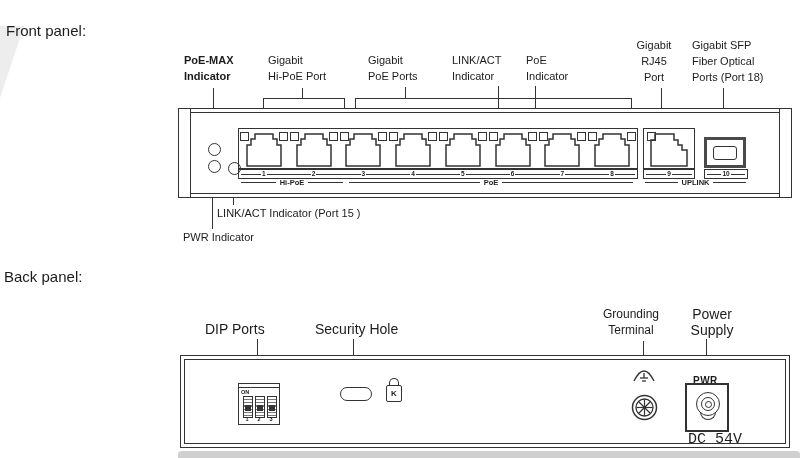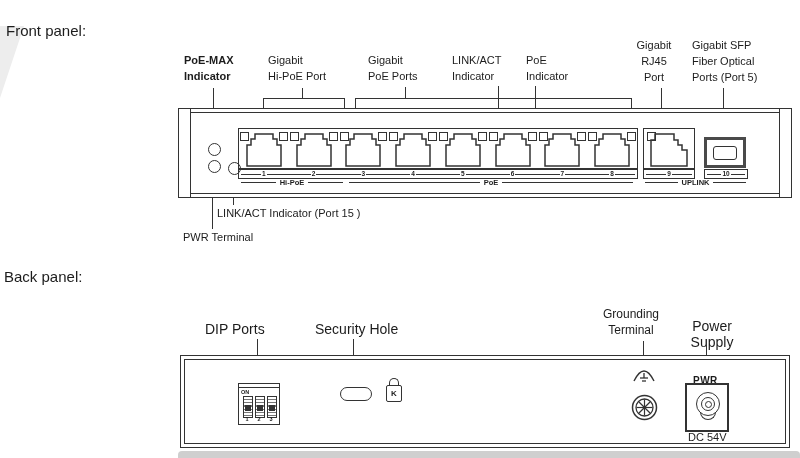--- a/index.html
+++ b/index.html
@@ -58,21 +58,21 @@
   .lockbody{position:absolute; width:14px; height:15px; border:1.5px solid var(--line);
             border-radius:2px; display:flex; align-items:center; justify-content:center;
             font-size:8px; font-weight:bold; background:#fff;}
   .lockshackle{position:absolute; width:8px; height:9px; border:1.5px solid var(--line);
                border-bottom:none; border-radius:5px 5px 0 0;}
   .pwrjack{position:absolute; border:2px solid var(--line); background:#fff;}
   .ring{position:absolute; border:1.5px solid var(--line); border-radius:50%;}
   .jarc{position:absolute; border:1.4px solid var(--line); border-top:none;
         border-radius:0 0 8px 8px;}
   .smalltext{font-size:10px; letter-spacing:0.5px;}
-  .dctext{font-size:11px;}
+  .dctext{font-size:15px;font-family:Liberation Mono, monospace;}
   .bottombar{position:absolute; background:var(--bar); border-radius:4px 4px 0 0;}
   .wedge{position:absolute; background:#ededed; clip-path:polygon(0 0,100% 0,0 100%);}
   svg{display:block;}
 </style>
 </head>
 <body>
 
 <div class="canvas">
 
   <div class="wedge abs" style="left:0;top:26px;width:24px;height:72px;"></div>
@@ -87,21 +87,21 @@
 PoE Ports</div>
   <div class="abs lbl" style="left:452px;top:52px;">LINK/ACT
 Indicator</div>
   <div class="abs lbl" style="left:526px;top:52px;">PoE
 Indicator</div>
   <div class="abs lbl center" style="left:625px;top:37px;width:58px;">Gigabit
 RJ45
 Port</div>
   <div class="abs lbl" style="left:692px;top:37px;">Gigabit SFP
 Fiber Optical
-Ports (Port 5)</div>
+Ports (Port 18)</div>
 
   <div class="vline" style="left:213px;top:88px;height:54px;"></div>
   <div class="vline" style="left:302px;top:88px;height:10px;"></div>
   <div class="bracket" style="left:263px;top:98px;width:80px;height:29px;"></div>
   <div class="vline" style="left:405px;top:87px;height:11px;"></div>
   <div class="bracket" style="left:355px;top:98px;width:275px;height:29px;"></div>
   <div class="vline" style="left:498px;top:86px;height:47px;"></div>
   <div class="vline" style="left:535px;top:86px;height:47px;"></div>
   <div class="vline" style="left:661px;top:88px;height:39px;"></div>
   <div class="vline" style="left:723px;top:88px;height:48px;"></div>
@@ -212,29 +212,29 @@
       </div>
     <div class="glabel" style="left:170px;top:69px;width:284px;">
         <span>PoE</span>
       </div>
     <div class="glabel" style="left:466px;top:69px;width:101px;">
         <span>UPLINK</span>
       </div>
   </div>
 
   <div class="abs lbl" style="left:217px;top:205px;">LINK/ACT Indicator (Port 15 )</div>
-  <div class="abs lbl" style="left:183px;top:229px;">PWR Terminal</div>
+  <div class="abs lbl" style="left:183px;top:229px;">PWR Indicator</div>
 
   <div class="abs heading" style="left:4px;top:268px;">Back panel:</div>
 
   <div class="abs lbl" style="left:205px;top:321px;font-size:14px;">DIP Ports</div>
   <div class="abs lbl" style="left:315px;top:321px;font-size:14px;">Security Hole</div>
   <div class="abs lbl center" style="left:588px;top:306px;width:86px;font-size:12px;">Grounding
 Terminal</div>
-  <div class="abs lbl center" style="left:682px;top:306px;width:60px;font-size:14px;margin-top:12px;">Power
+  <div class="abs lbl center" style="left:682px;top:306px;width:60px;font-size:14px;">Power
 Supply</div>
 
   <div class="vline" style="left:257px;top:339px;height:43px;"></div>
   <div class="vline" style="left:353px;top:339px;height:48px;"></div>
   <div class="vline" style="left:643px;top:341px;height:25px;"></div>
   <div class="vline" style="left:706px;top:339px;height:25px;"></div>
 
   <div class="chassis" style="left:180px;top:355px;width:608px;height:91px;">
     <div class="in-rect"></div>
 

